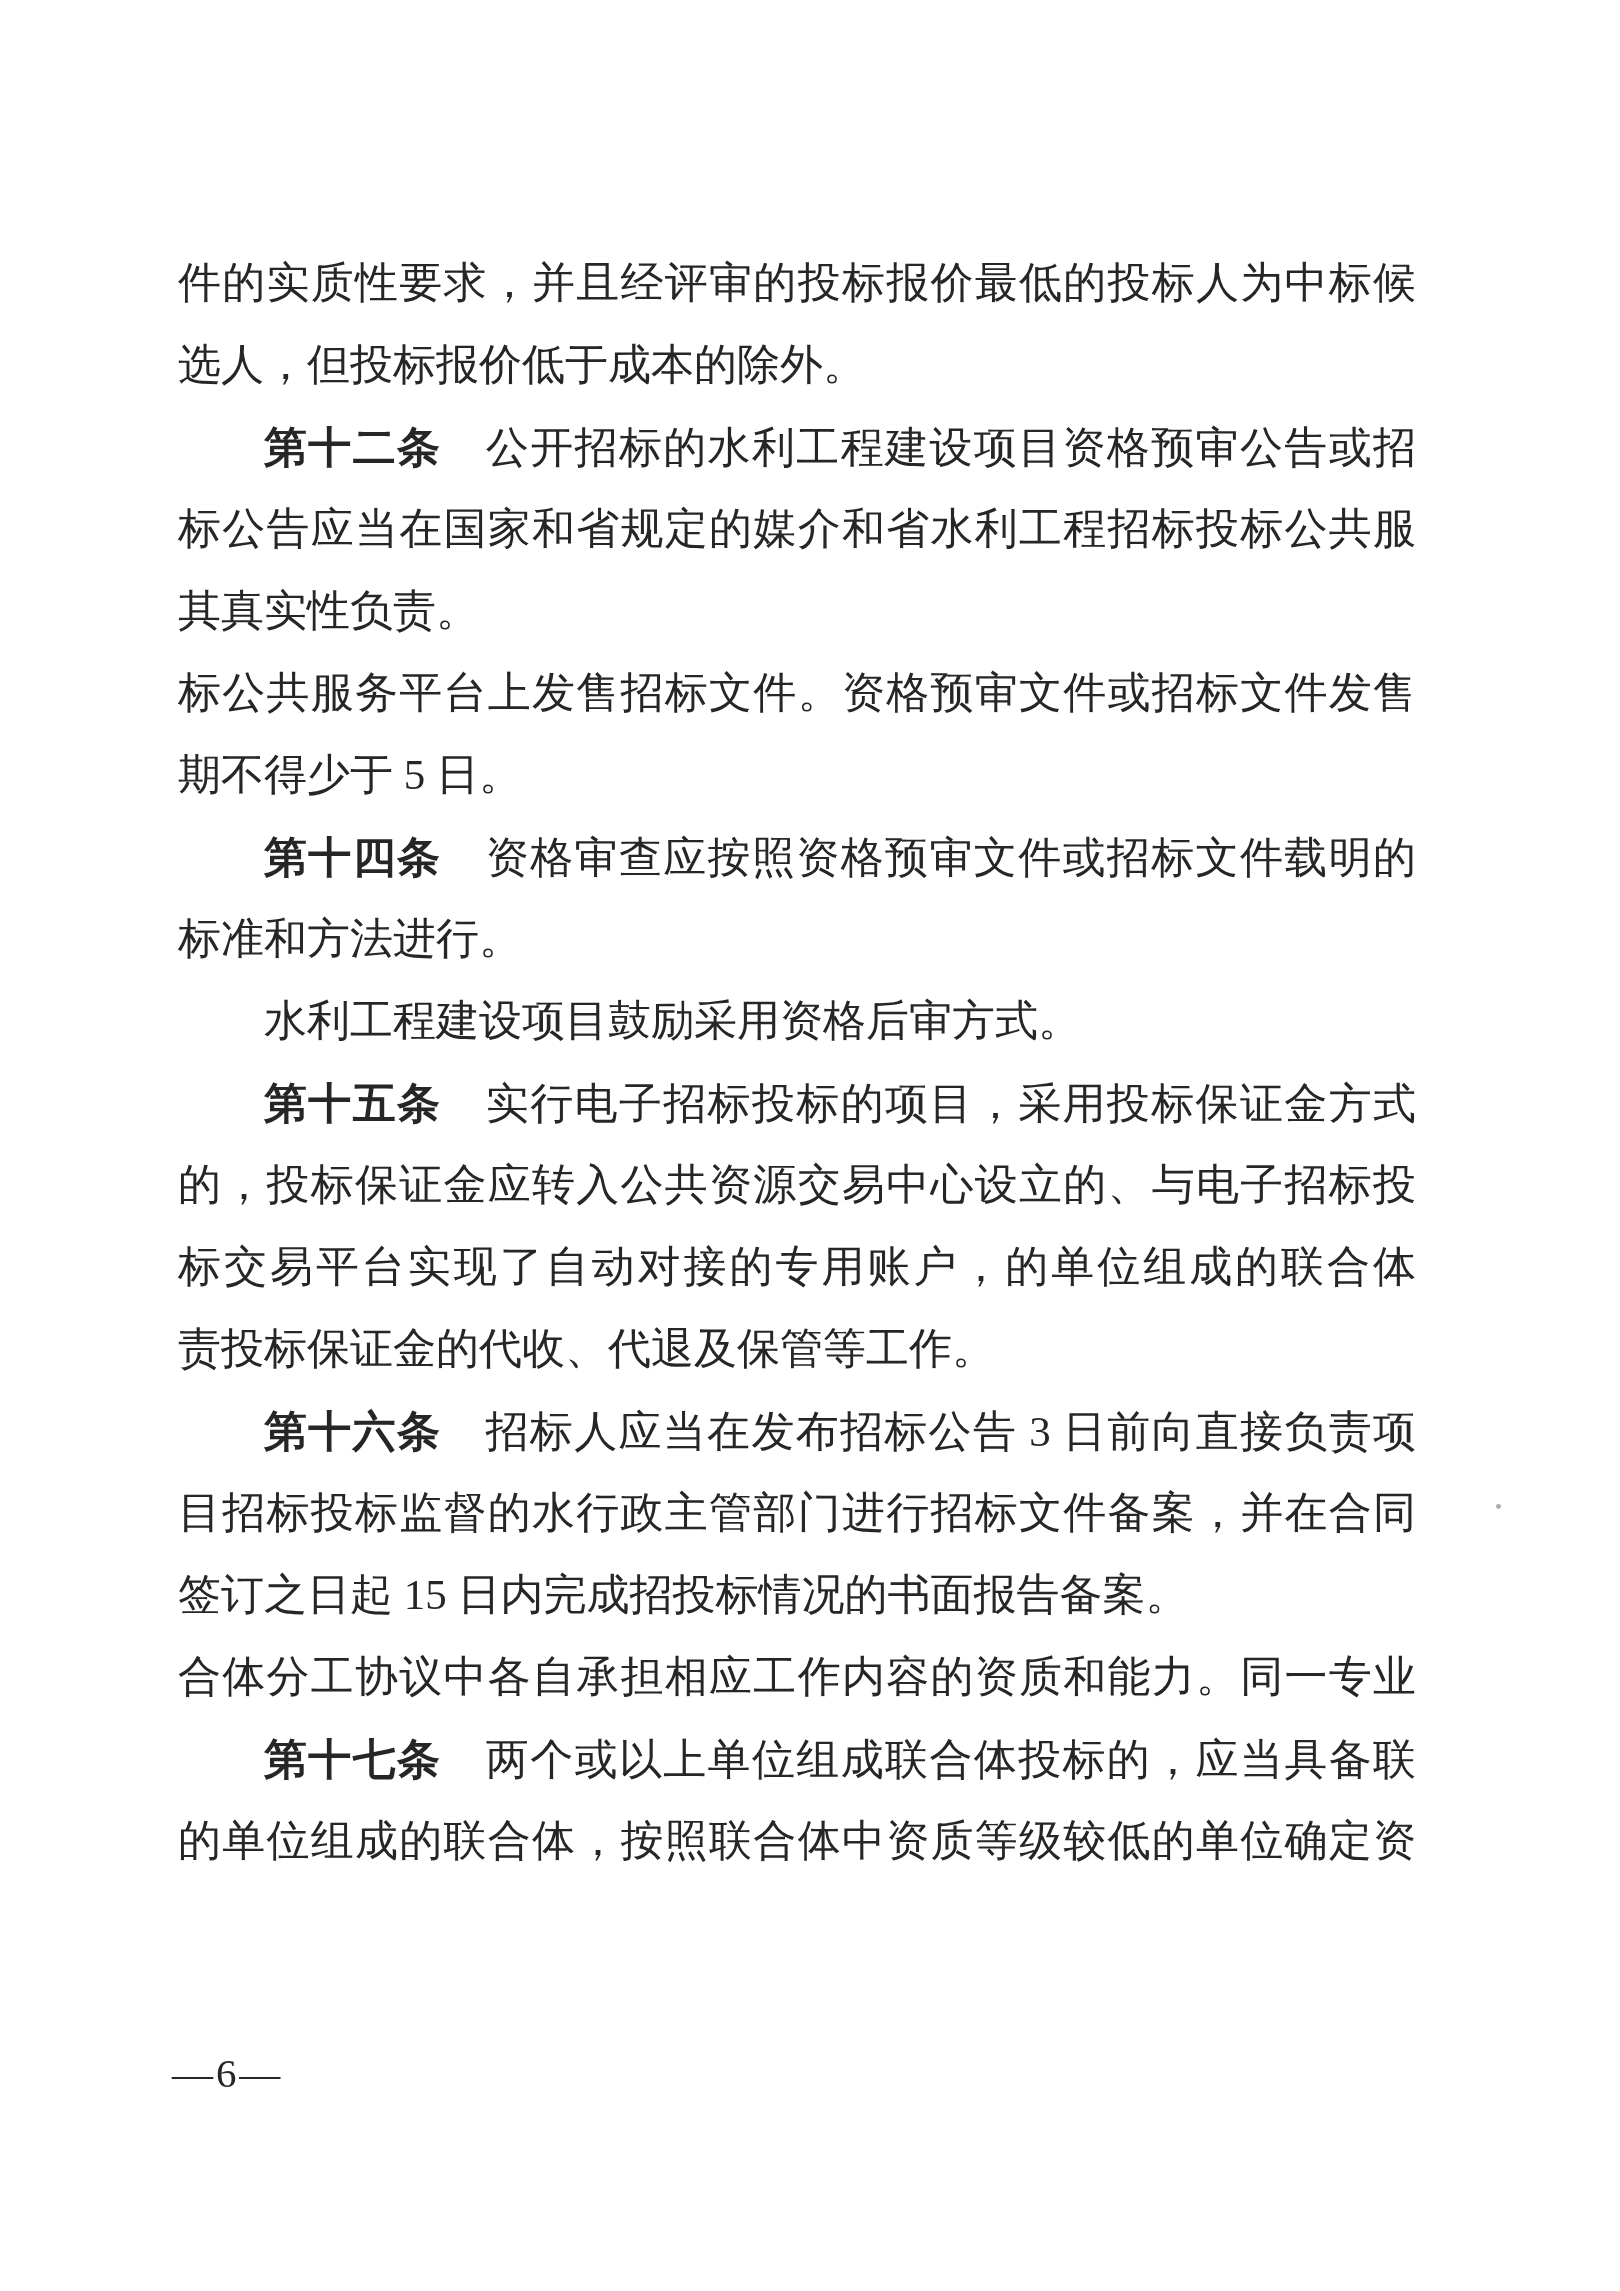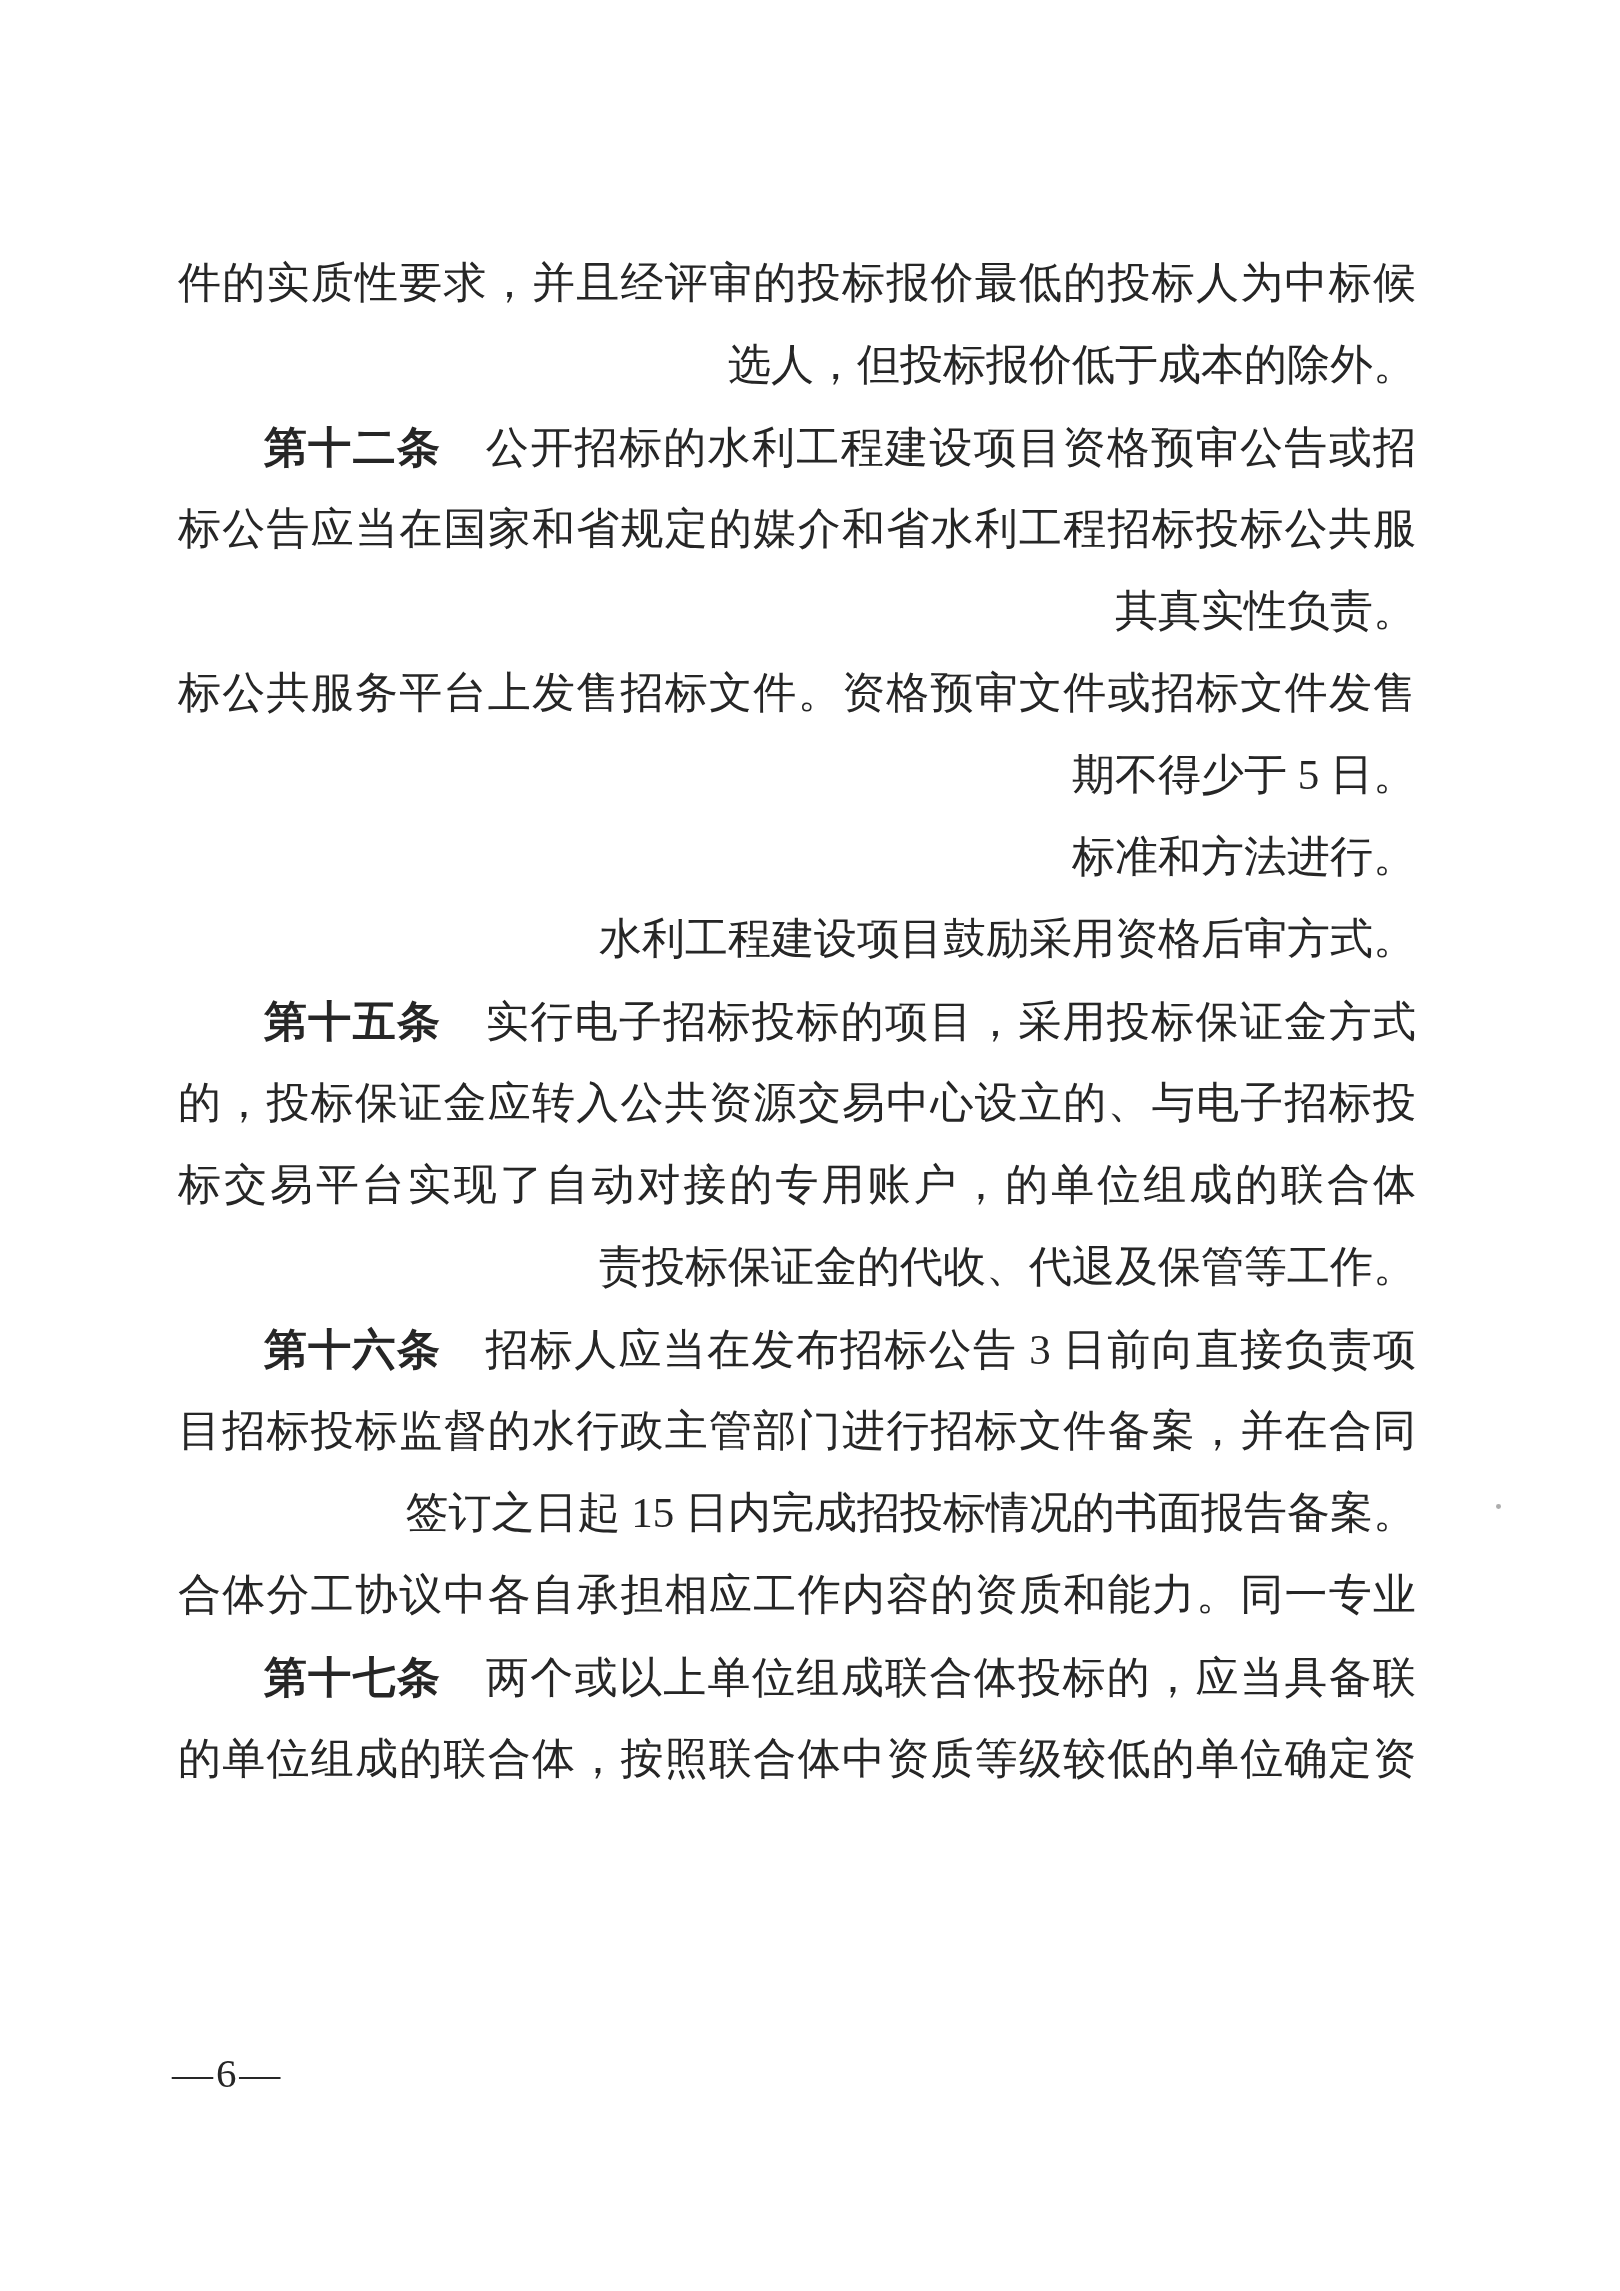--- a/index.html
+++ b/index.html
@@ -17,21 +17,21 @@
   .textblock{
     position:absolute;
     left:178px;top:242px;
     width:1238px;
   }
   .l{
     font-size:43px;
     line-height:82px;
     height:82px;
     white-space:pre-wrap;
-    text-align:right;
+    text-align:left;
     letter-spacing:0;
   }
   
   .j{
     text-align:justify;
     text-align-last:justify;
   }
   
   .indent{
     padding-left:86px;
@@ -75,20 +75,21 @@
     <div class="l j"><span>标公告应当在国家和省规定的媒介和省水利工程招标投标公共服</span></div>
 
 
     <div class="l"><span>其真实性负责。</span></div>
 
 
     <div class="l j"><span>标公共服务平台上发售招标文件。资格预审文件或招标文件发售</span></div>
 
     <div class="l"><span>期不得少于 5 日。</span></div>
 
+    <div class="l j indent"><span class="art">第十四条　</span><span>资格审查应按照资格预审文件或招标文件载明的</span></div>
 
     <div class="l"><span>标准和方法进行。</span></div>
 
     <div class="l indent"><span>水利工程建设项目鼓励采用资格后审方式。</span></div>
 
     <div class="l j indent"><span class="art">第十五条　</span><span>实行电子招标投标的项目，采用投标保证金方式</span></div>
 
     <div class="l j"><span>的，投标保证金应转入公共资源交易中心设立的、与电子招标投</span></div>
 
     <div class="l j"><span>标交易平台实现了自动对接的专用账户，的单位组成的联合体</span></div>

